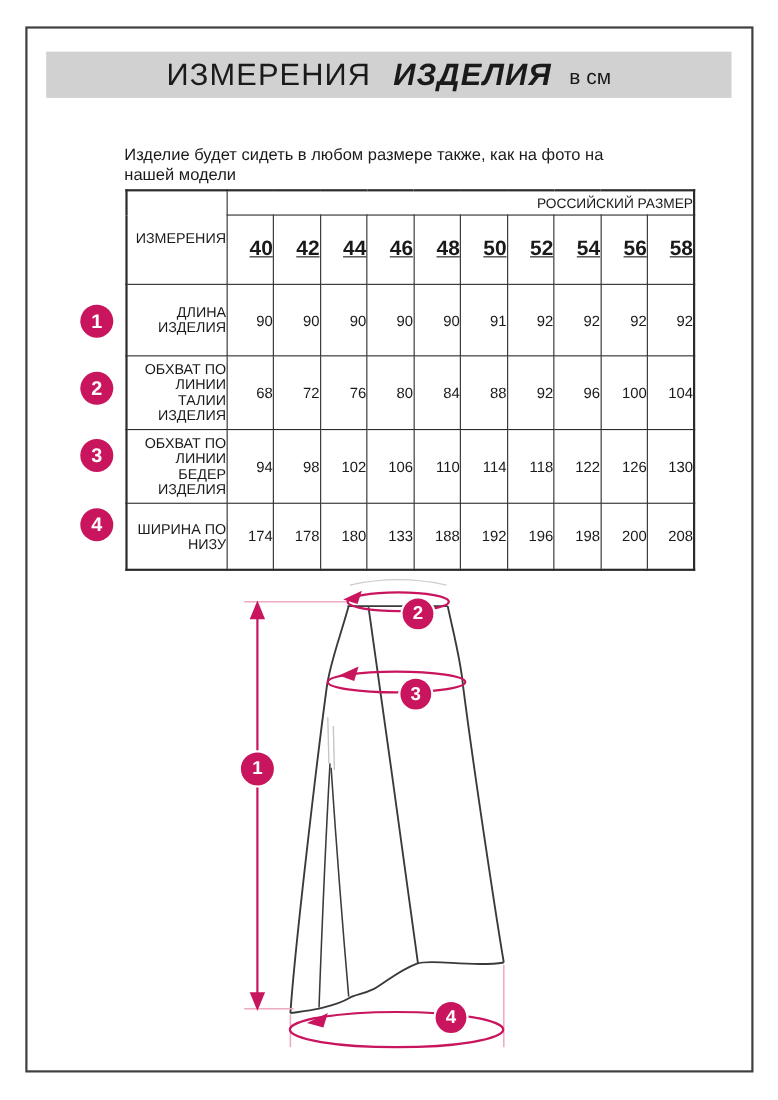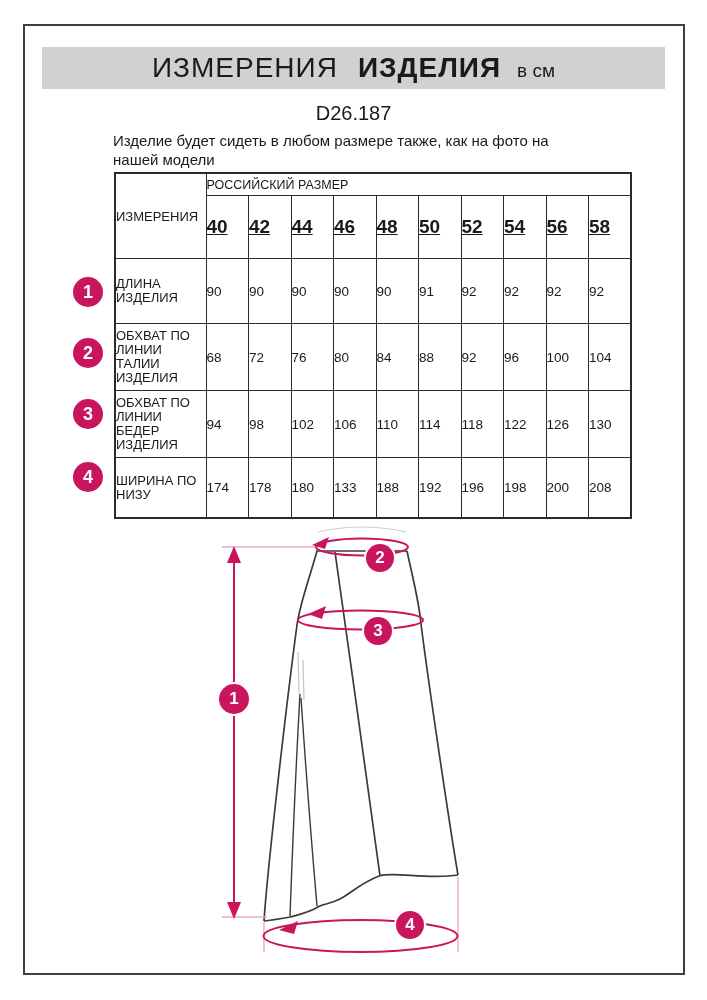--- a/index.html
+++ b/index.html
@@ -3,28 +3,28 @@
 <meta charset="utf-8">
 <style>
   html,body{margin:0;padding:0;background:#fff;}
   .page{position:relative;width:707px;height:1000px;background:#fff;overflow:hidden;
         font-family:"Liberation Sans","DejaVu Sans",sans-serif;color:#1a1a1a;}
   .frame{position:absolute;left:23px;top:24px;width:658px;height:947px;border:2px solid #3f3f3f;background:#fff;}
 
   .banner{position:absolute;left:42px;top:47px;width:623px;height:42px;background:#d1d1d1;
           display:flex;align-items:center;justify-content:center;}
   .t-main{font-size:28px;letter-spacing:1px;}
-  .t-bold{font-size:28px;font-weight:bold;letter-spacing:1px;margin-left:20px;}
+  .t-bold{font-size:28px;font-weight:bold;letter-spacing:1px;margin-left:20px;font-style:italic;}
   .t-units{font-size:19px;margin-left:16px;position:relative;top:3px;}
 
   .code{position:absolute;left:0;top:102px;width:707px;text-align:center;font-size:20px;}
   .subtitle{position:absolute;left:113px;top:131px;width:480px;font-size:15px;line-height:19px;}
 
   table.size-table{position:absolute;left:114px;top:172px;width:518px;border-collapse:collapse;table-layout:fixed;}
-  table.size-table td{border:1px solid #2b2b2b;text-align:left;vertical-align:middle;padding:0;}
+  table.size-table td{border:1px solid #2b2b2b;text-align:right;vertical-align:middle;padding:0;}
   table.size-table{border:2px solid #2b2b2b;}
   .group-head{font-size:12.5px;height:21px;}
   .measure-head{font-size:13px;}
   .r-sizes td{height:62px;font-size:19px;font-weight:bold;border-top-width:2px;text-decoration:underline;}
   .label-cell{font-size:13px;line-height:14px;padding:0 3px;}
   .val{font-size:13.5px;margin-left:28px;}
   .r1 td{height:64px;} .r2 td{height:66px;} .r3 td{height:66px;} .r4 td{height:59px;}
 
   .badge{position:absolute;border-radius:50%;background:#c9155e;color:#fff;font-weight:bold;
          display:flex;align-items:center;justify-content:center;}
@@ -43,21 +43,20 @@
 
 <div class="page">
   <div class="frame"></div>
 
   <div class="banner">
     <span class="t-main">ИЗМЕРЕНИЯ</span>
     <span class="t-bold">ИЗДЕЛИЯ</span>
     <span class="t-units">в см</span>
   </div>
 
-  <div class="code">D26.187</div>
   <div class="subtitle">Изделие будет сидеть в любом размере также, как на фото на нашей модели</div>
 
   <table class="size-table">
     <colgroup>
       <col style="width:91px">
       <col>
         <col>
         <col>
         <col>
         <col>

